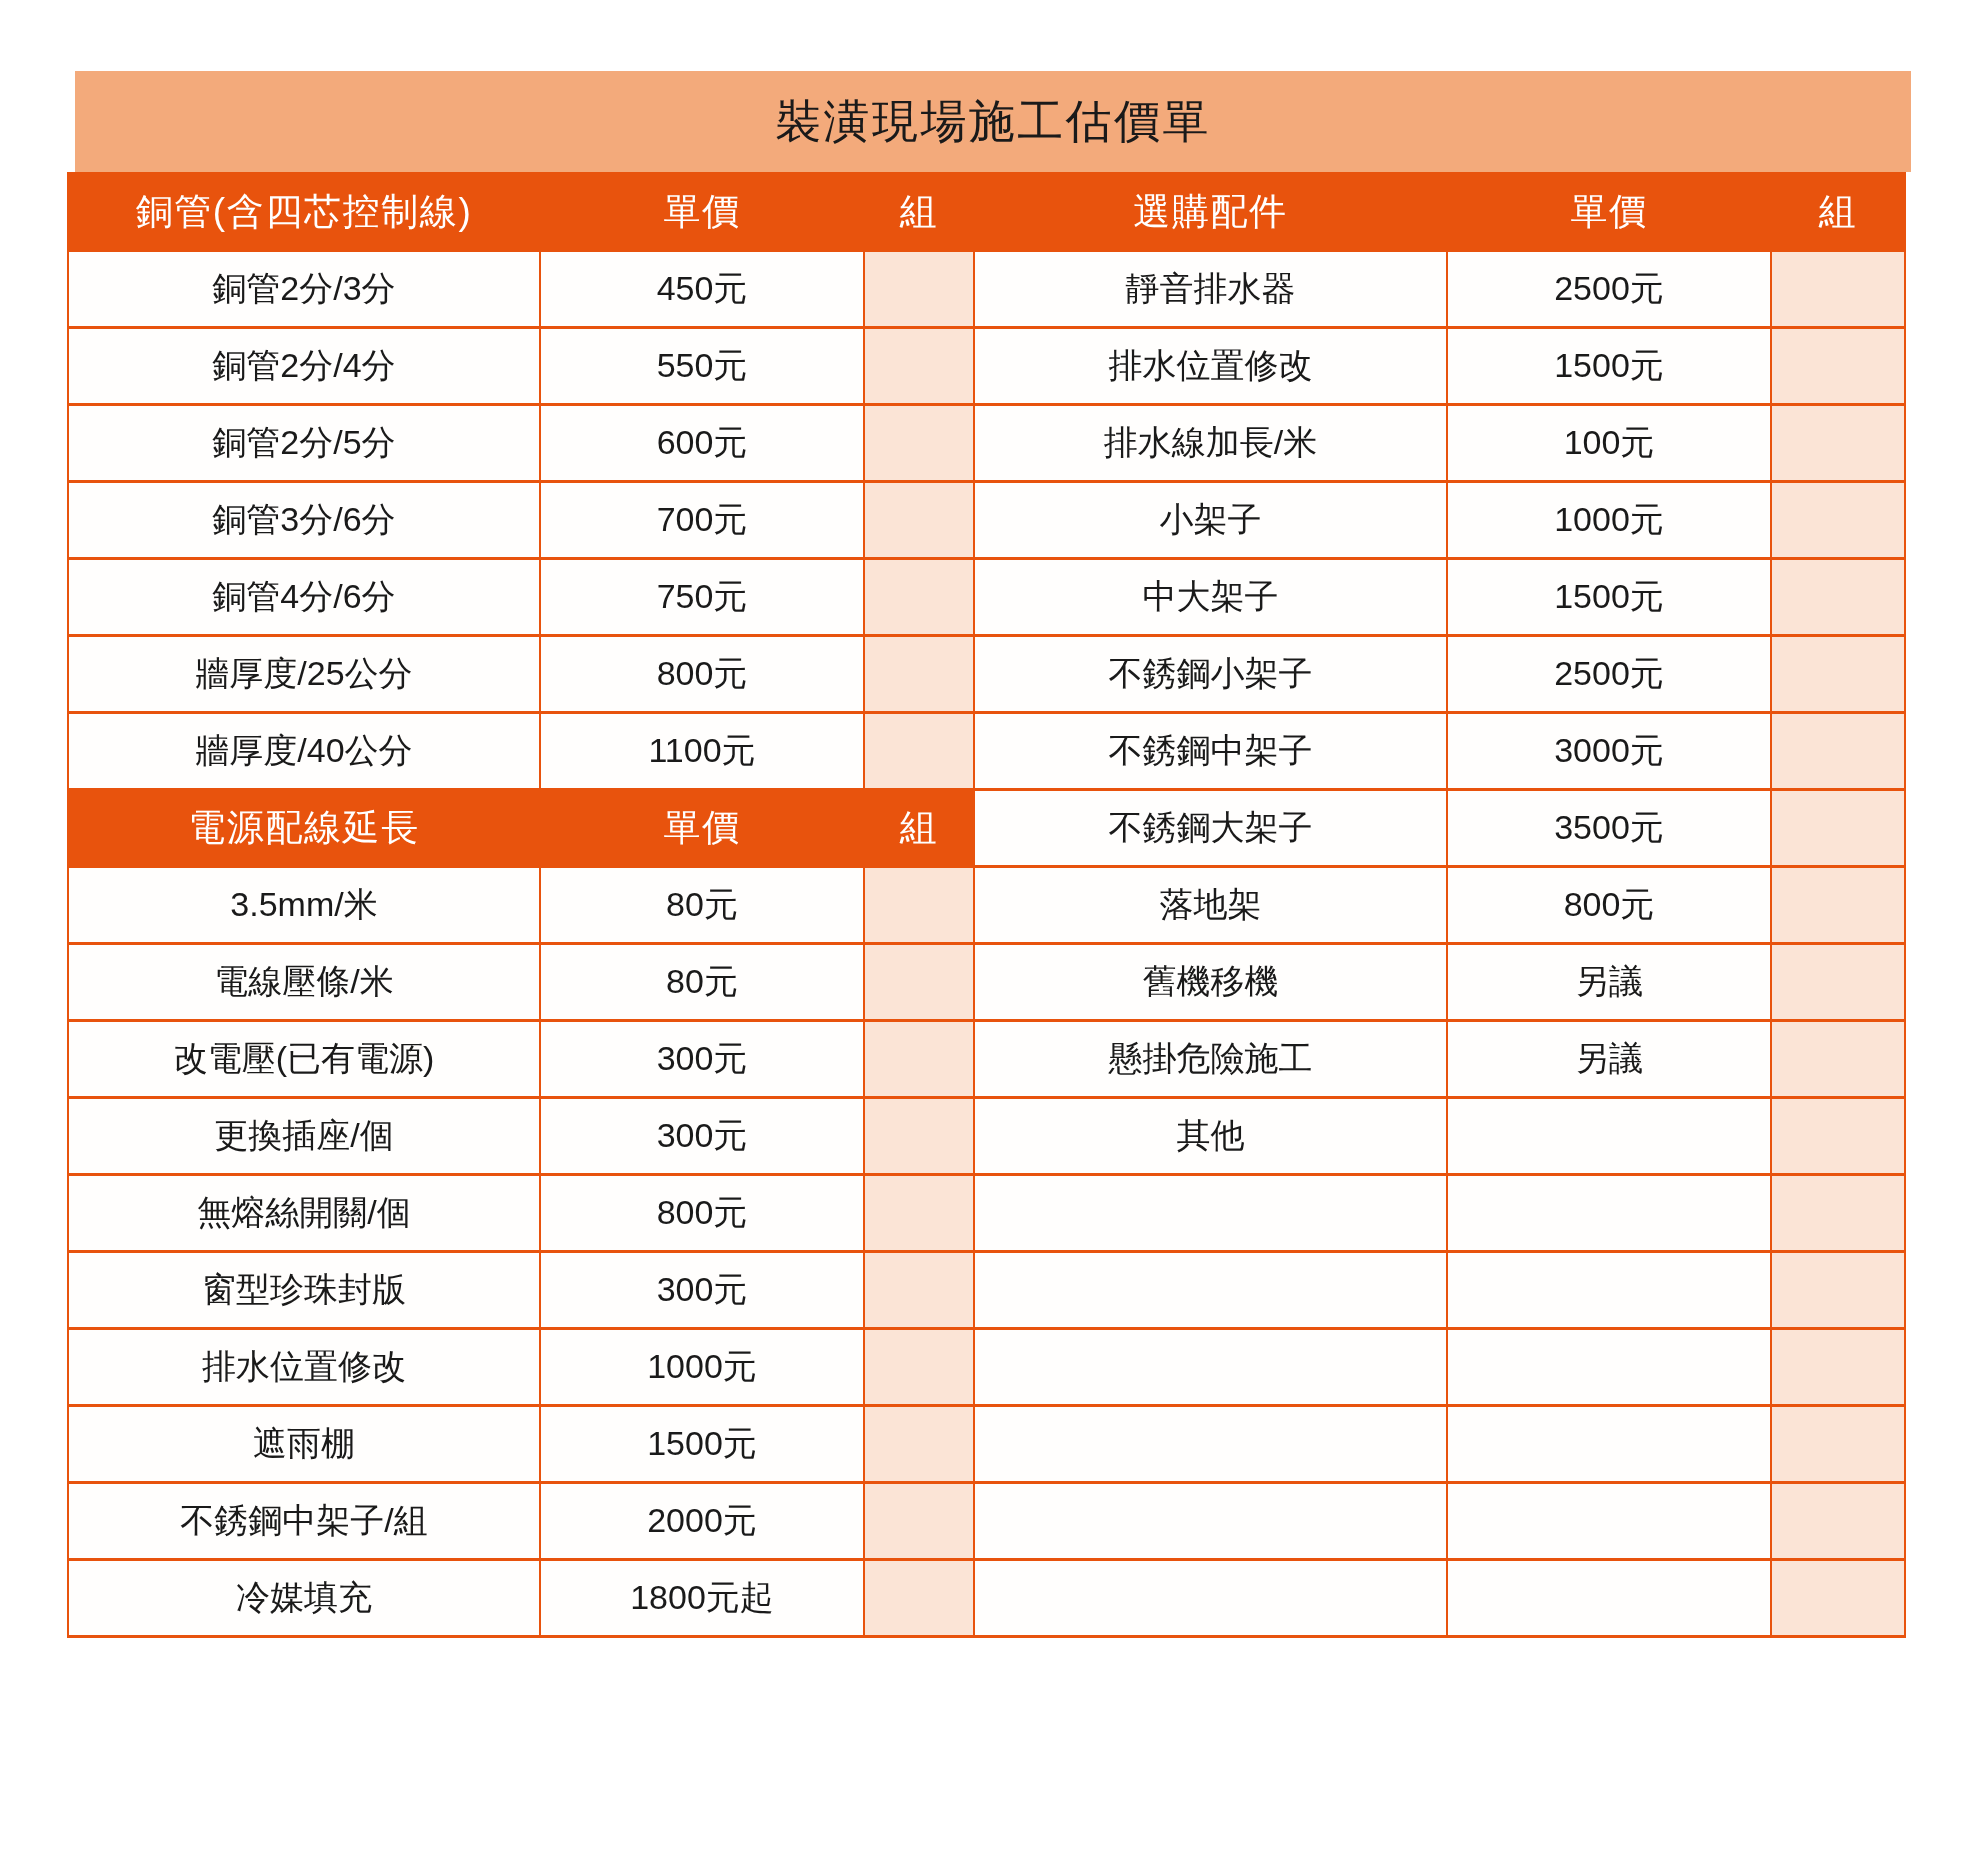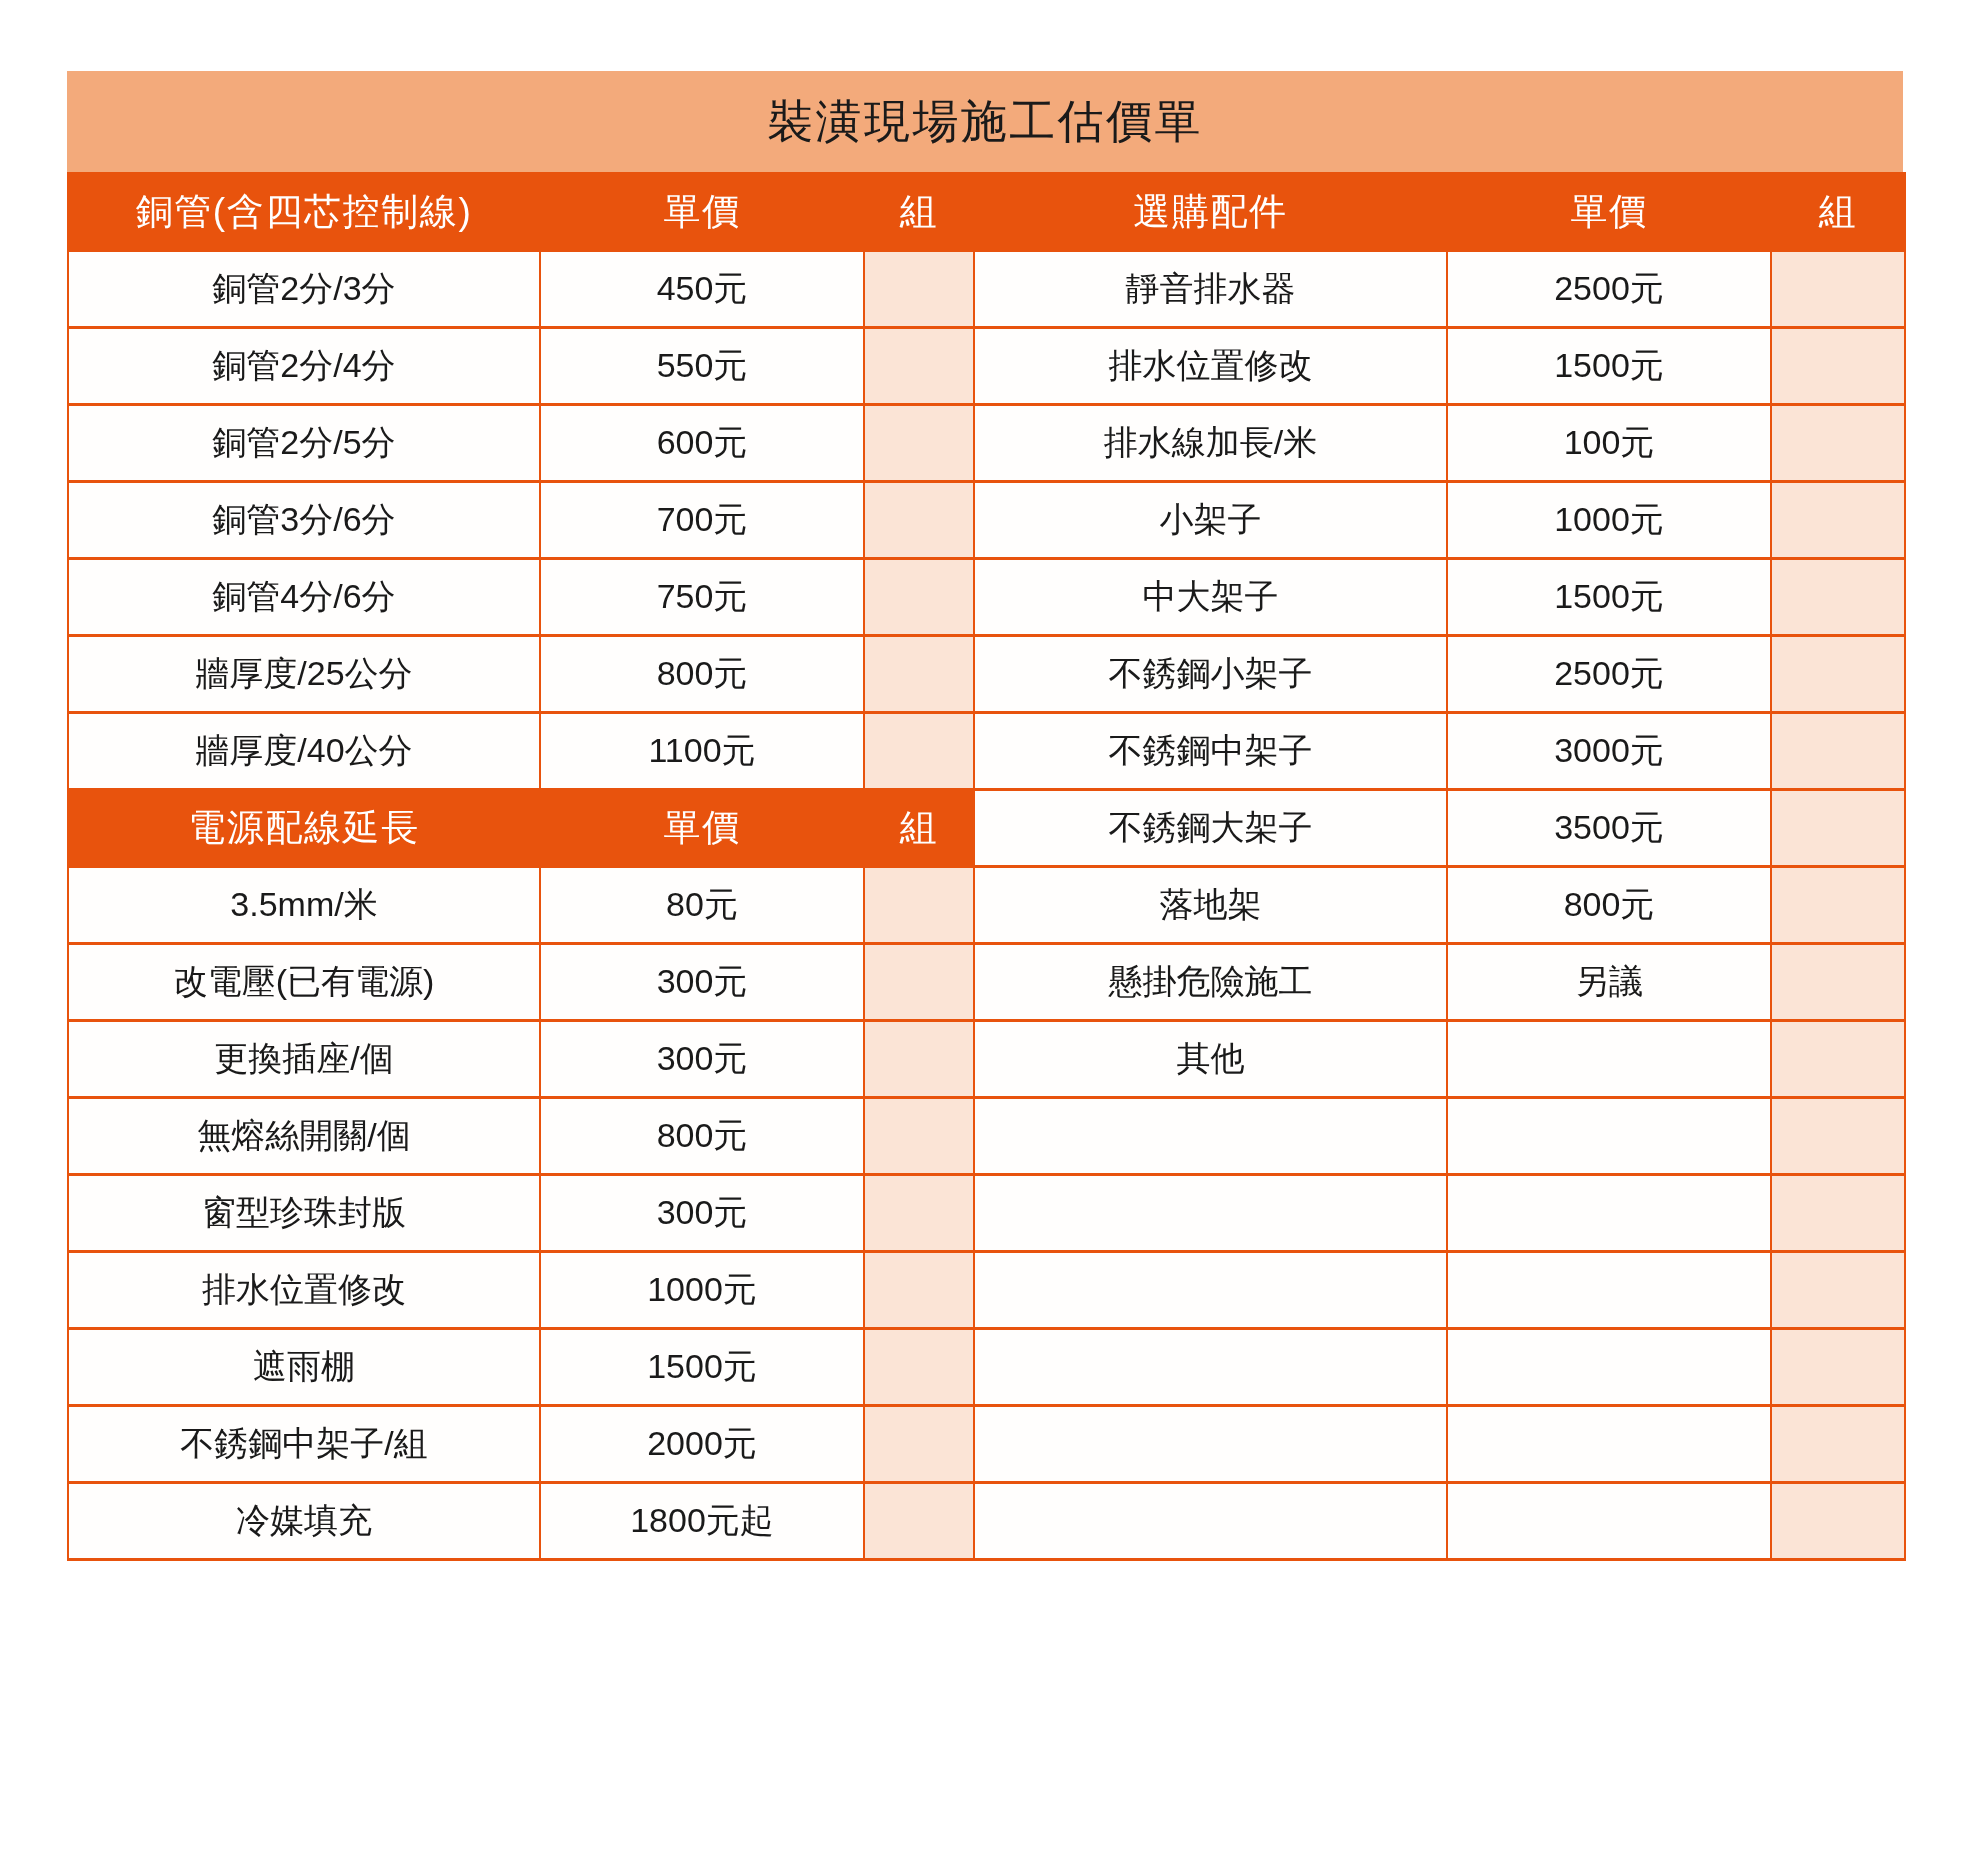--- a/index.html
+++ b/index.html
@@ -27,20 +27,21 @@
     top: 71px;
     width: 1836px;
   }
   .title-bar {
     width: 100%;
     height: 101px;
     background: var(--title-bg);
     display: flex;
     align-items: center;
     justify-content: center;
+    margin-left: 8px;
   }
   .title-bar span {
     font-size: 46px;
     font-weight: 500;
     color: var(--body-text);
     letter-spacing: 2.4px;
   }
   table.grid {
     border-collapse: collapse;
     table-layout: fixed;
@@ -183,20 +184,28 @@
     <tr>
       <td>3.5mm/米</td>
       <td>80元</td>
       <td class="grp"></td>
       <td>落地架</td>
       <td>800元</td>
       <td class="grp"></td>
     </tr>
 
 
+    <tr>
+      <td>電線壓條/米</td>
+      <td>80元</td>
+      <td class="grp"></td>
+      <td>舊機移機</td>
+      <td>另議</td>
+      <td class="grp"></td>
+    </tr>
 
     <tr>
       <td>改電壓(已有電源)</td>
       <td>300元</td>
       <td class="grp"></td>
       <td>懸掛危險施工</td>
       <td>另議</td>
       <td class="grp"></td>
     </tr>
 

